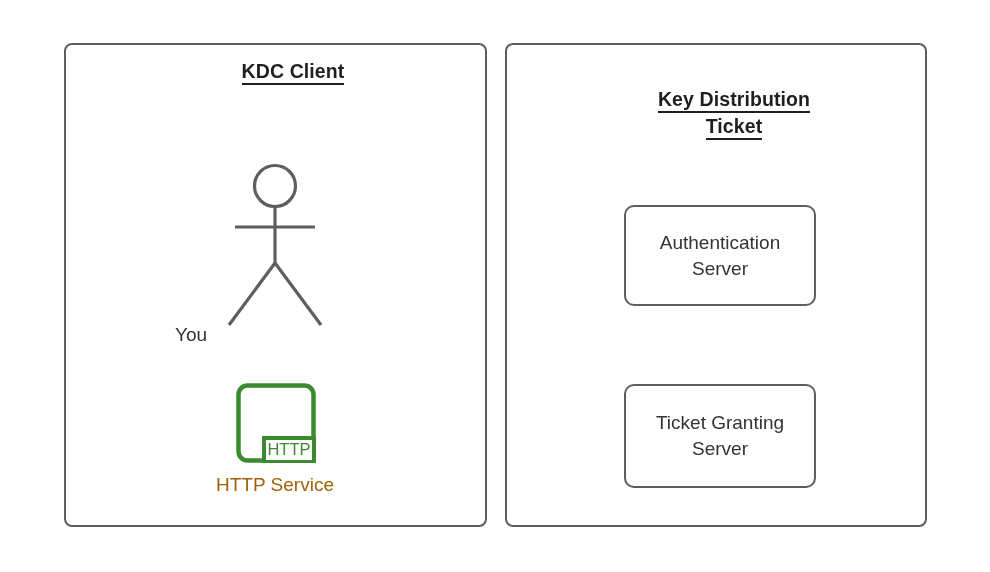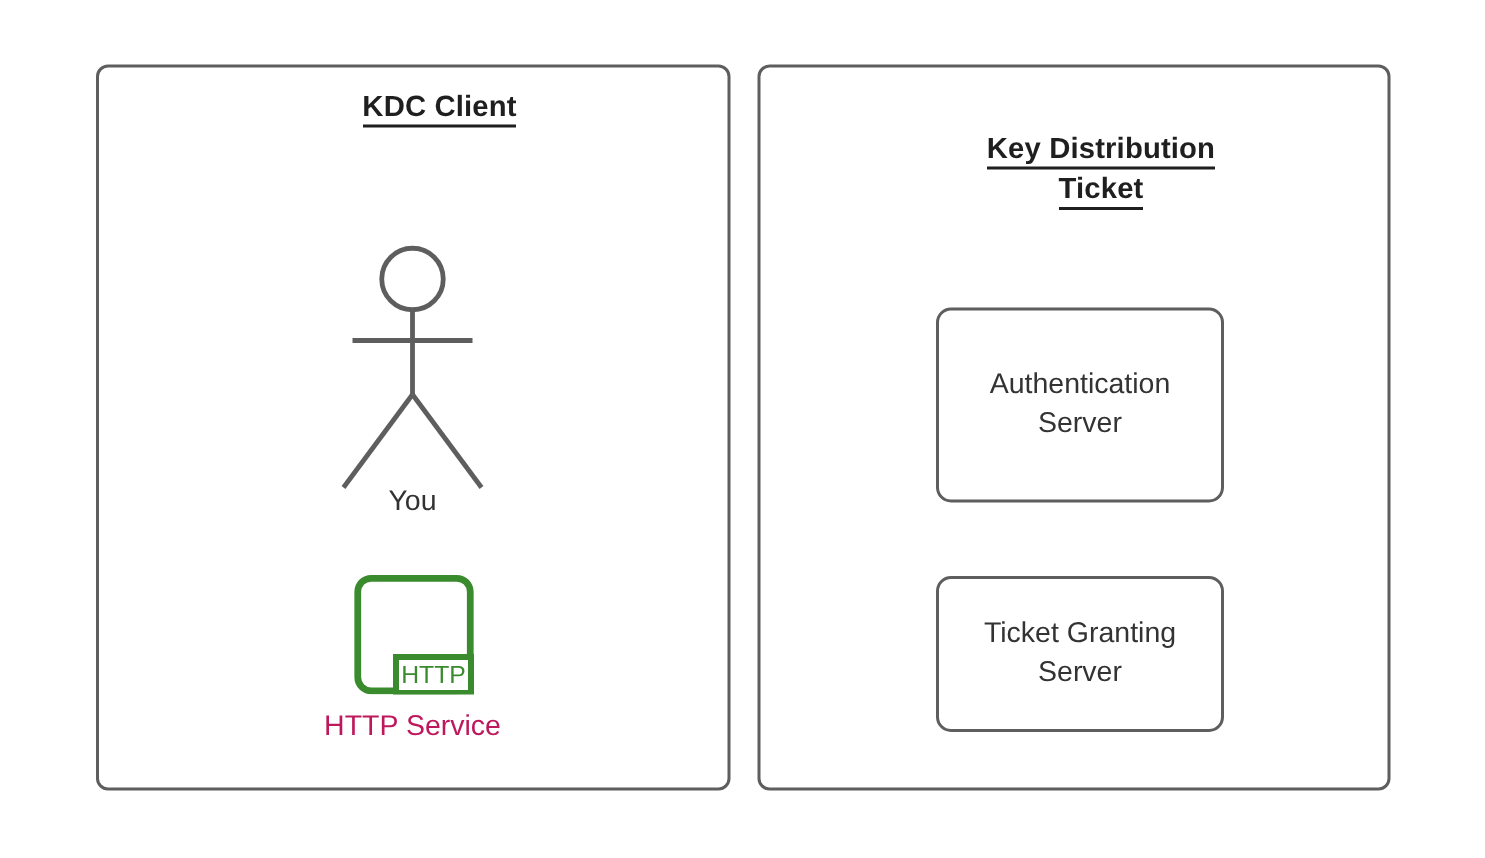--- a/index.html
+++ b/index.html
@@ -70,21 +70,20 @@
     width: 140px;
     height: 180px;
   }
 
   
   #you-label {
     position: absolute;
     left: 175px;
     top: 322px;
     width: 200px;
-    text-align: center;
     font-size: 19px;
     color: #333333;
     line-height: 26px;
   }
 
   
   #http-icon {
     position: absolute;
     left: 236px;
     top: 383px;
@@ -92,21 +91,21 @@
     height: 80px;
   }
 
   #http-service-label {
     position: absolute;
     left: 155px;
     top: 472px;
     width: 240px;
     text-align: center;
     font-size: 19px;
-    color: #be185d;
+    color: #a16207;
     line-height: 26px;
   }
 
   
   .server-box {
     position: absolute;
     box-sizing: border-box;
     border: 2px solid #5e5e5e;
     border-radius: 10px;
     background: #ffffff;
@@ -117,21 +116,21 @@
   .server-box .server-label {
     text-align: center;
     font-size: 19px;
     line-height: 26px;
     color: #333333;
   }
   #server-auth {
     left: 624px;
     top: 205px;
     width: 192px;
-    height: 130px;
+    height: 101px;
   }
   #server-tgs {
     left: 624px;
     top: 384px;
     width: 192px;
     height: 104px;
   }
 </style>
 </head>
 <body>

